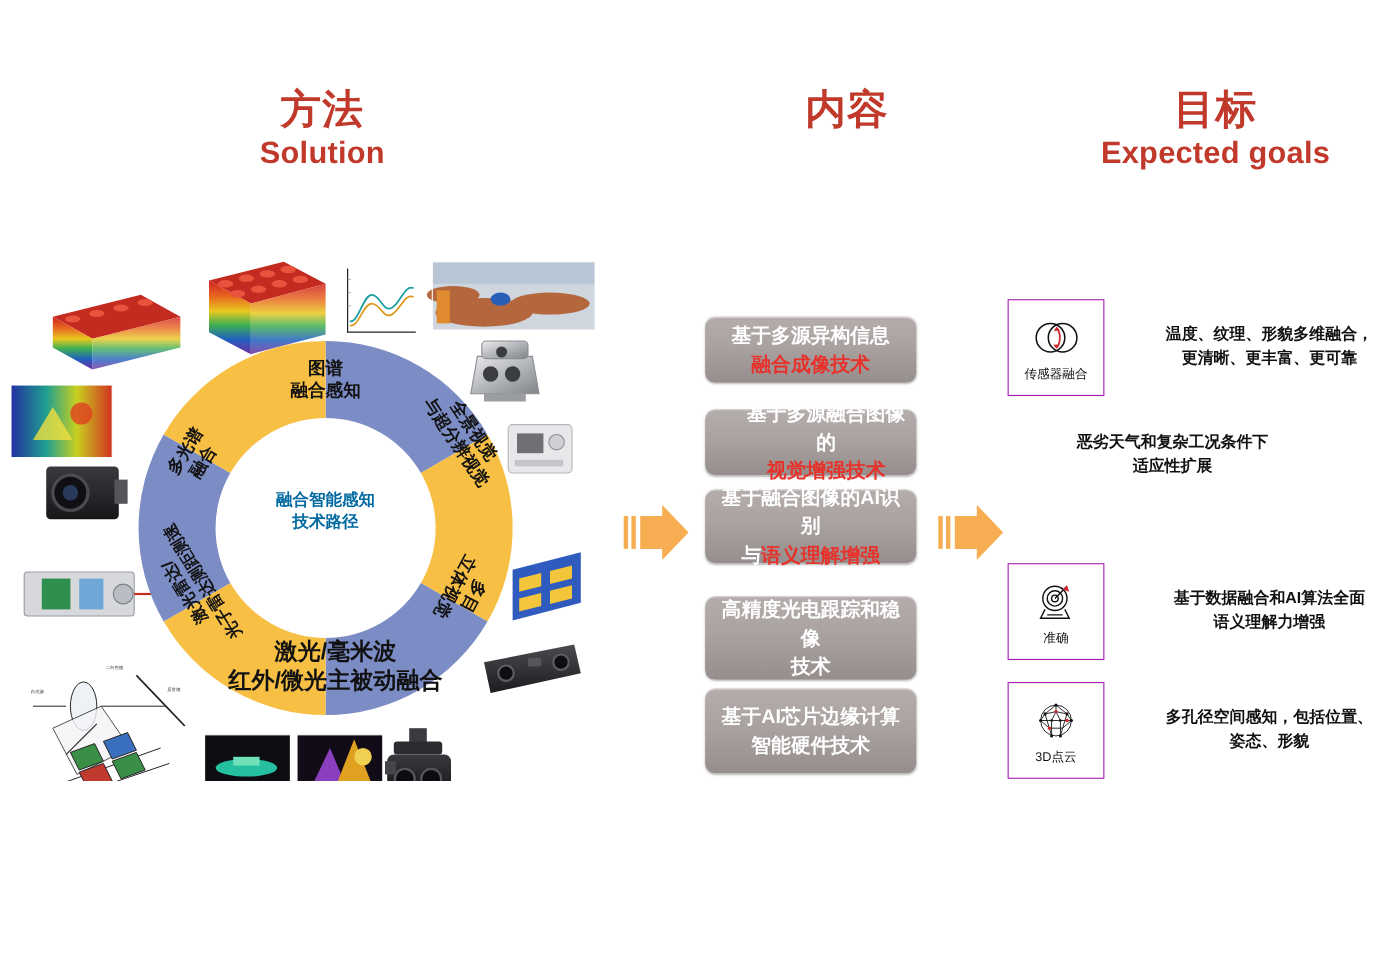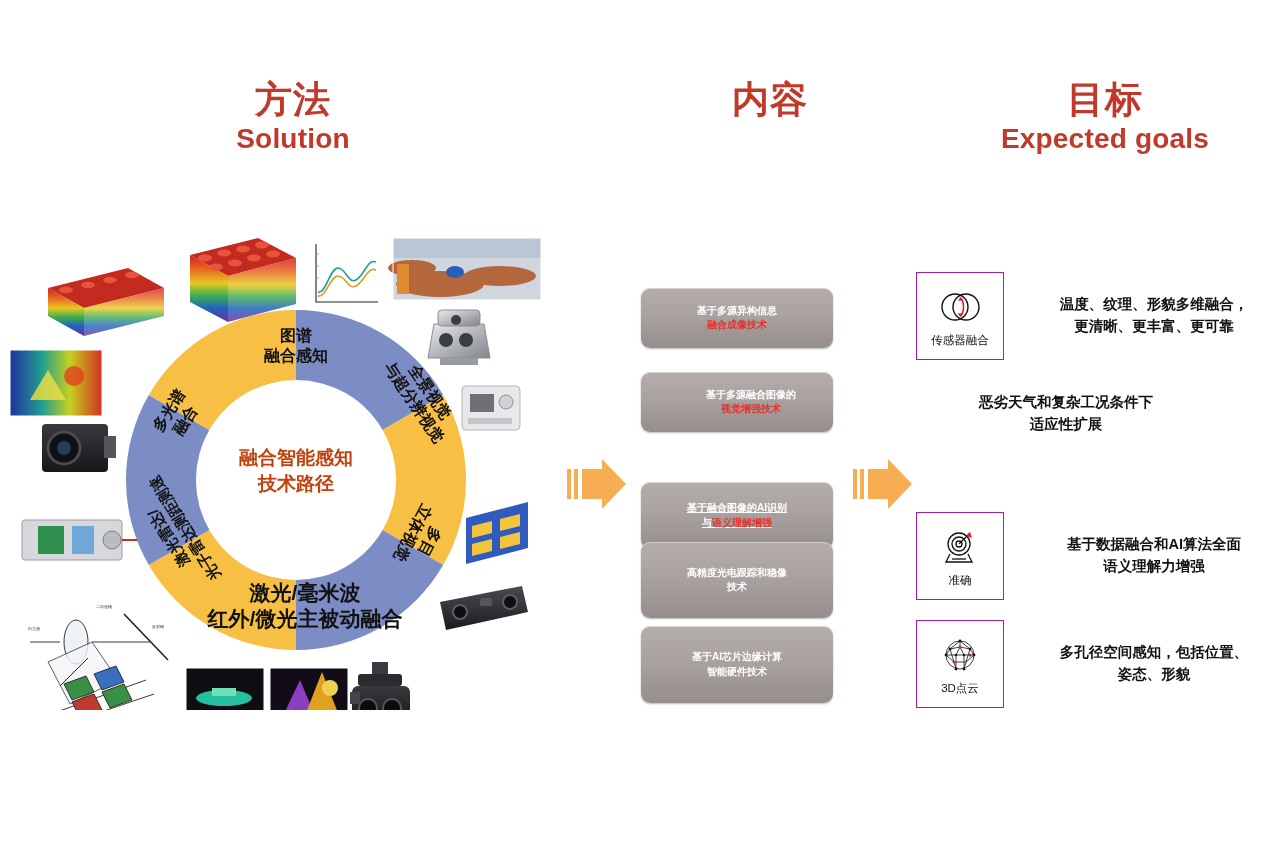--- a/index.html
+++ b/index.html
@@ -17,21 +17,21 @@
   .col-head .en{font-size:28px;font-weight:bold;letter-spacing:.2px;}
   #head-solution{left:168px;top:78px;width:250px;}
   #head-content{left:600px;top:78px;width:340px;}
   #head-goals{left:955px;top:78px;width:300px;}
 
   
   .donut-wrap{position:absolute;left:116px;top:300px;width:360px;height:360px;}
   .donut-svg{position:absolute;left:0;top:0;}
   .donut-center{
     position:absolute;left:90px;top:145px;width:180px;text-align:center;
-    font-size:19px;font-weight:bold;color:#c2410c;line-height:1.35;
+    font-size:15px;font-weight:bold;color:#0369a1;line-height:1.35;
   }
   .seg-label{
     position:absolute;text-align:center;color:#111;font-weight:bold;
     line-height:1.25;white-space:nowrap;
   }
   #seg-top{left:110px;top:26px;width:140px;font-size:16px;}
   #seg-bottom{left:49px;top:280px;width:280px;font-size:21px;}
   #seg-tr{left:246px;top:78px;width:120px;font-size:15.5px;transform:rotate(56deg);transform-origin:50% 50%;}
   #seg-br{left:250px;top:218px;width:110px;font-size:15.5px;transform:rotate(-242deg);transform-origin:50% 50%;}
   #seg-tl{left:6px;top:96px;width:110px;font-size:15.5px;transform:rotate(-58deg);transform-origin:50% 50%;}
@@ -42,28 +42,28 @@
 
   
   .arrow{position:absolute;}
 
   
   .rbox{
     position:absolute;left:641px;width:192px;
     border-radius:9px;
     background:linear-gradient(180deg,#b4adab 0%,#a9a2a0 45%,#968e8d 100%);
     box-shadow:0 1px 2px rgba(0,0,0,.28), inset 0 1px 0 rgba(255,255,255,.45);
-    color:#ffffff;font-weight:bold;font-size:10px;line-height:1.45;
+    color:#ffffff;font-weight:bold;font-size:18px;line-height:1.45;
     display:flex;align-items:center;justify-content:center;text-align:center;
     padding:4px 8px;box-sizing:border-box;
   }
   .rbox .hl{color:#E8312A;}
   #rbox-0{top:288px;height:60px;}
   #rbox-1{top:372px;height:60px;padding-left:36px;}
-  #rbox-2{top:482px;height:67px;text-decoration:underline;}
+  #rbox-2{top:445px;height:67px;}
   #rbox-3{top:542px;height:76px;}
   #rbox-4{top:626px;height:77px;}
 
   
   .goal-row{position:absolute;left:916px;display:flex;align-items:center;}
   #goal-0{top:272px;}
   #goal-1{top:392px;}
   #goal-2{top:512px;}
   #goal-3{top:620px;}
   .goal-card{

